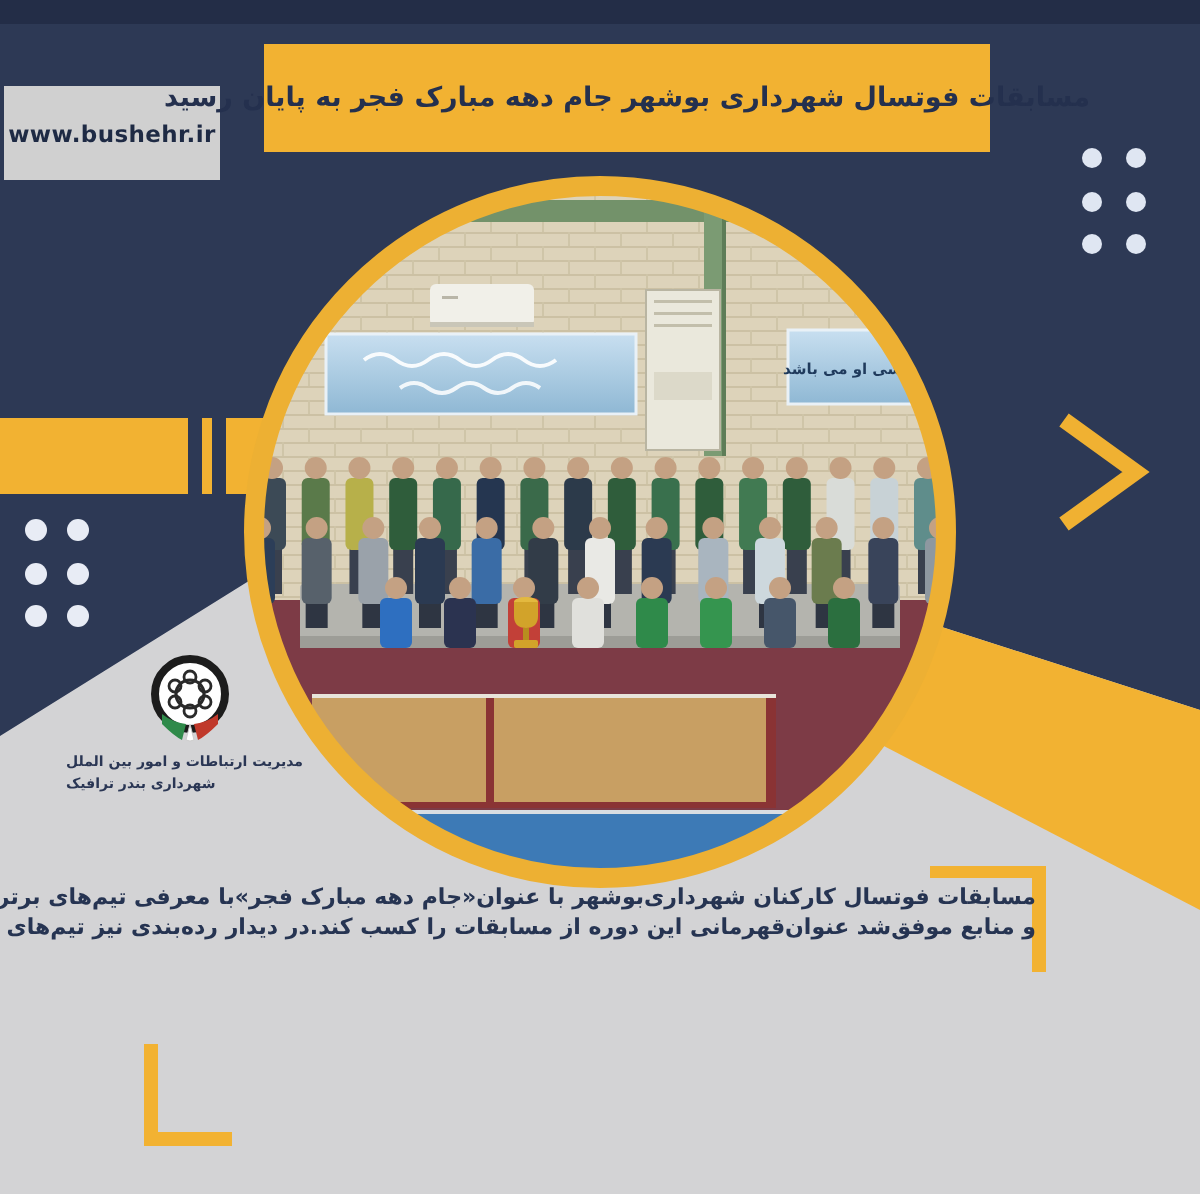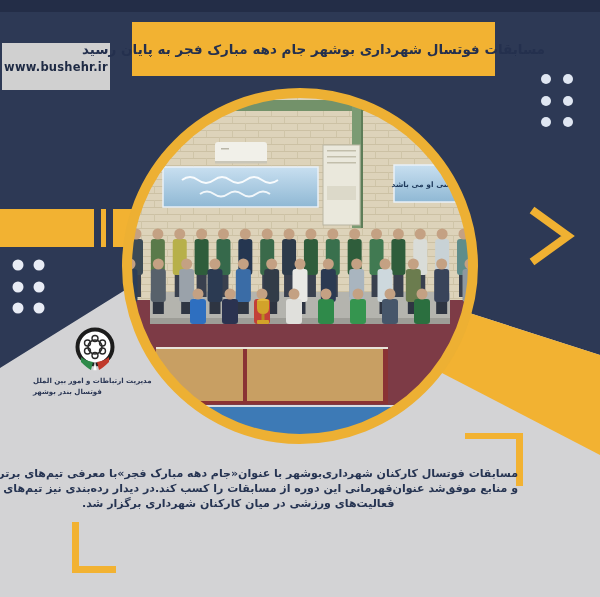--- a/index.html
+++ b/index.html
@@ -22,21 +22,21 @@
   #site-badge span{font-weight:700;font-size:11.5px;color:#1e2a44;letter-spacing:.2px;}
   #headline-box{left:132px;top:22px;width:363px;height:54px;background:#f2b232;
     display:flex;align-items:center;justify-content:center;}
   #headline-box span{font-weight:700;font-size:13.5px;color:#24304e;white-space:nowrap;direction:rtl;}
   
   #photo-circle{left:122px;top:88px;width:356px;height:356px;}
   
   #logo-wrap{left:33px;top:326px;width:124px;text-align:left;}
   .logo-line{font-size:7px;font-weight:700;color:#2a3654;direction:rtl;white-space:nowrap;line-height:11px;}
   
-  #article-block{right:82px;top:466px;width:436px;direction:rtl;text-align:left;}
+  #article-block{right:82px;top:441px;width:436px;direction:rtl;text-align:right;}
   .article-line{font-size:11px;font-weight:700;color:#263452;line-height:15.2px;white-space:nowrap;}
   
   .bracket{background:#f2b232;}
   
 </style>
 </head>
 <body>
 
 <div id="poster">
 
@@ -273,27 +273,26 @@
       <circle cx="33.5" cy="17" r="3" fill="none" stroke="#2a2a2a" stroke-width="1.4"></circle>
       <circle cx="33.5" cy="25" r="3" fill="none" stroke="#2a2a2a" stroke-width="1.4"></circle>
       <circle cx="26" cy="29.5" r="3" fill="none" stroke="#2a2a2a" stroke-width="1.4"></circle>
       <circle cx="18.5" cy="25" r="3" fill="none" stroke="#2a2a2a" stroke-width="1.4"></circle>
       <circle cx="18.5" cy="17" r="3" fill="none" stroke="#2a2a2a" stroke-width="1.4"></circle>
       <path d="M12 36 q6 6 10 8 l2 -8 q-7 -1 -12 -5 z" fill="#2f8a4a"></path>
       <path d="M24 44 l2 -8 l2 8 q-2 1 -4 0 z" fill="#ffffff" stroke="#cccccc" stroke-width="0.5"></path>
       <path d="M40 36 q-6 6 -10 8 l-2 -8 q7 -1 12 -5 z" fill="#c0392b"></path>
     </svg>
     <div class="logo-line">مدیریت ارتباطات و امور بین الملل</div>
-    <div class="logo-line">فوتسال بندر بوشهر</div>
+    <div class="logo-line">شهرداری بندر ترافیک</div>
   </div>
 
   <div class="abs bracket" style="left:465px;top:433px;width:58px;height:6px;"></div>
   <div class="abs bracket" style="left:516px;top:433px;width:7px;height:53px;"></div>
   <div class="abs bracket" style="left:72px;top:522px;width:7px;height:51px;"></div>
   <div class="abs bracket" style="left:72px;top:566px;width:44px;height:7px;"></div>
 
   <div class="abs" id="article-block">
     <div class="article-line">مسابقات فوتسال کارکنان شهرداری‌بوشهر با عنوان«جام دهه مبارک فجر»با معرفی تیم‌های برتر</div>
     <div class="article-line">و منابع موفق‌شد عنوان‌قهرمانی این دوره از مسابقات را کسب کند.در دیدار رده‌بندی نیز تیم‌های</div>
-    <div class="article-line">فعالیت‌های ورزشی در میان کارکنان شهرداری برگزار شد.</div>
   </div>
 
 </div>
 
 </body></html>

